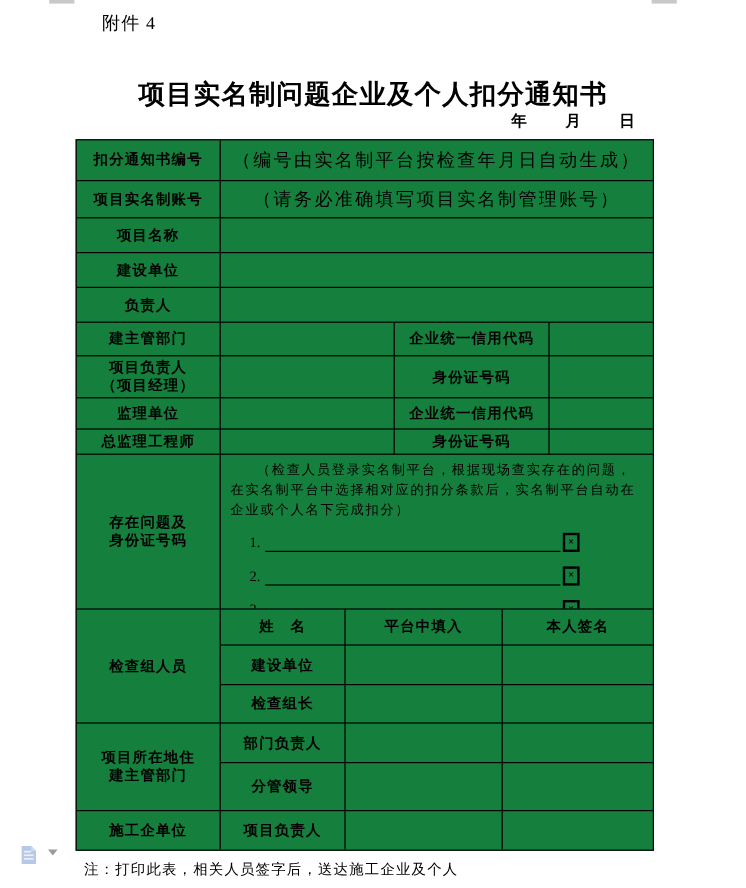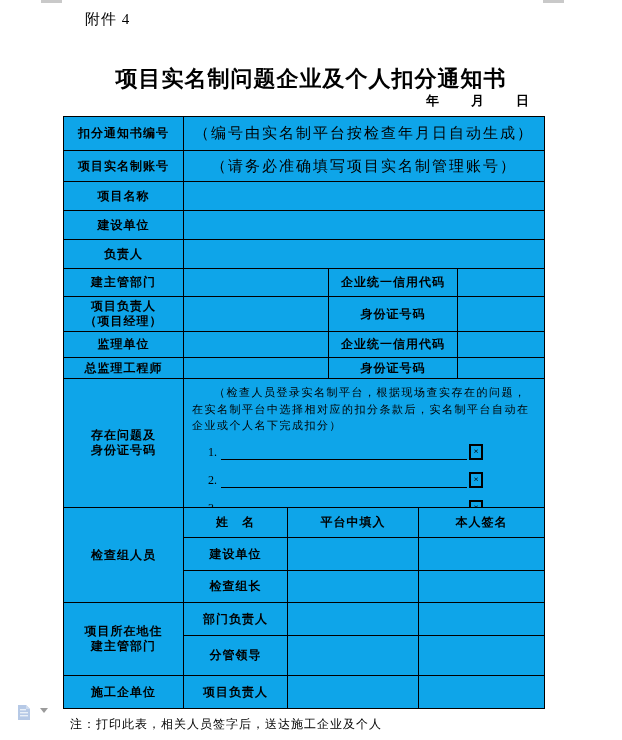--- a/index.html
+++ b/index.html
@@ -33,21 +33,21 @@
     font-weight:bold; font-size:13px; letter-spacing:2px;
   }
 
   
   .form-grid {
     position:absolute; left:63px; top:116px;
     display:grid;
     grid-template-columns:120px 104px 41px 90px 39px 86px;
     grid-template-rows:34px 31px 29px 29px 29px 28px 35px 26px 21px 129px 30px 33px 32px 33px 40px 32px;
     border:1px solid #000;
-    background:#0ea5e9;
+    background:#15803d;
   }
   .cell {
     border-right:1px solid #000;
     border-bottom:1px solid #000;
     display:flex; align-items:center; justify-content:center;
     box-sizing:border-box;
     overflow:hidden;
   }
   .cell.no-r { border-right:none; }
   .cell.no-b { border-bottom:none; }

